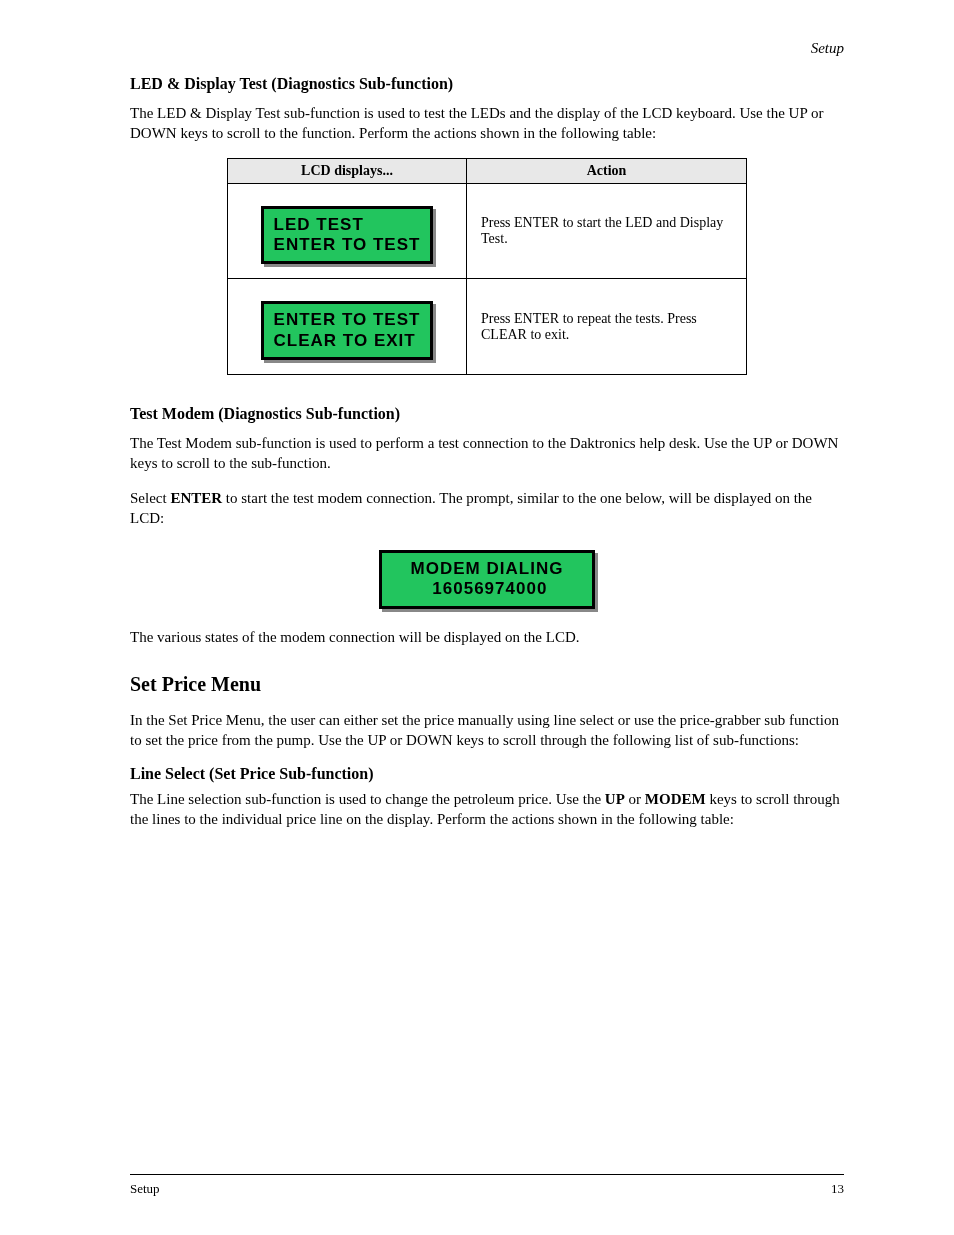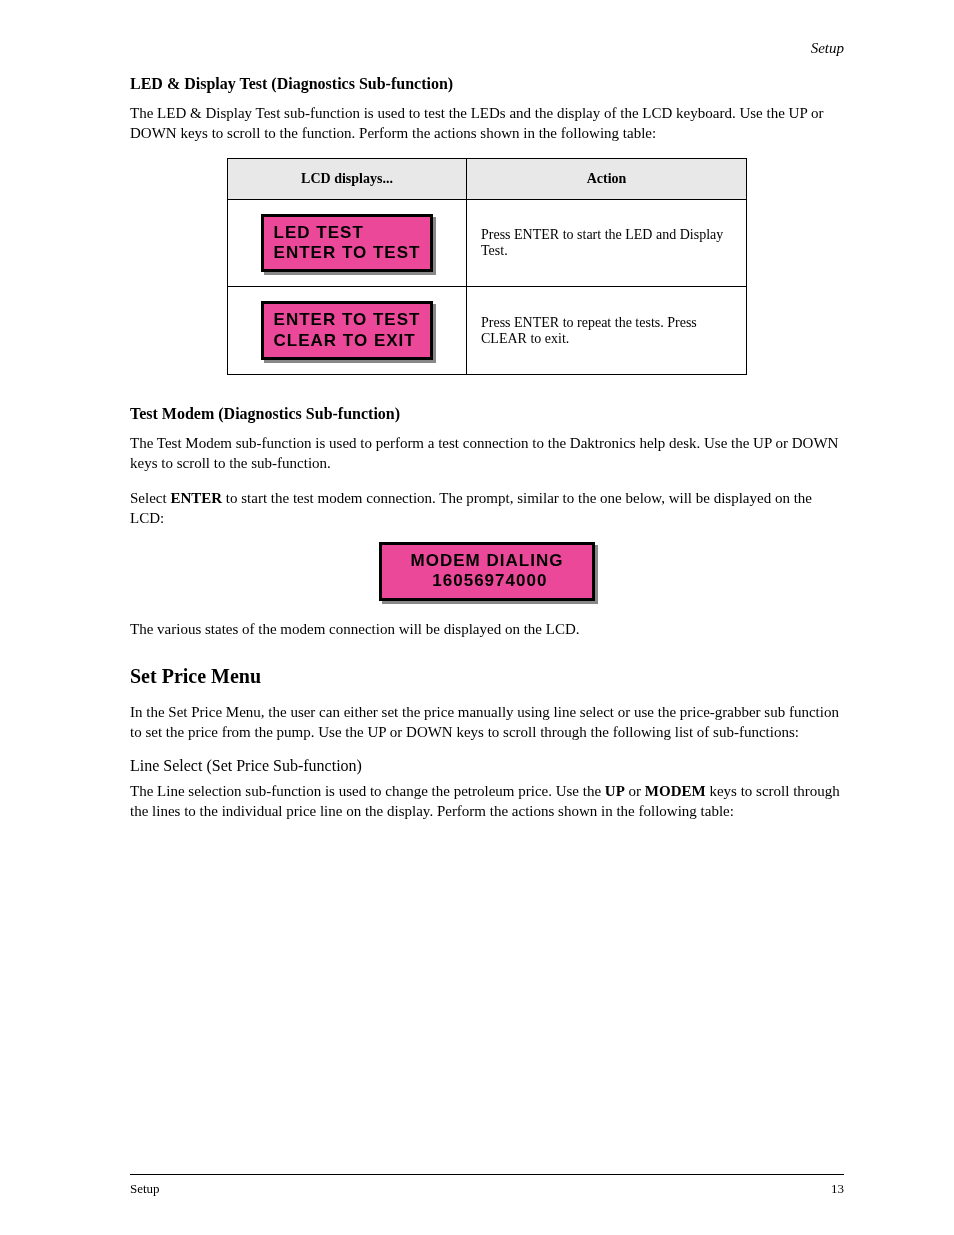--- a/index.html
+++ b/index.html
@@ -47,46 +47,47 @@
     font-size: 14px;
   }
   table.diag th, table.diag td {
     border: 1px solid #000;
     vertical-align: middle;
   }
   table.diag th {
     background: #e8e8e8;
     font-weight: bold;
     text-align: center;
-    padding: 12px 6px;
+    padding: 4px 6px;
   }
   table.diag td {
     padding: 14px 14px;
   }
   table.diag td.action {
     font-size: 14px;
   }
   table.diag td.lcdcell {
     text-align: center;
     width: 210px;
   }
 
   
   .lcd {
     display: inline-block;
-    background: #ec4899;
+    background: #22c55e;
     border: 3px solid #000;
     box-shadow: 3px 3px 0 #888;
     padding: 6px 10px;
     font-family: "Arial Narrow", Arial, sans-serif;
     font-size: 17px;
     letter-spacing: 1px;
     font-weight: 600;
     line-height: 1.2;
     text-align: left;
+    margin-top: 8px;
   }
   .lcd .line {
     white-space: pre;
   }
   .lcd.center .line {
     text-align: center;
     white-space: pre;
   }
   .lcd.sm {
     font-size: 16px;
@@ -99,21 +100,21 @@
     text-align: center;
     margin: 10px 0 18px 0;
   }
 
   .heading-main {
     font-size: 20px;
     font-weight: bold;
     margin: 26px 0 14px 0;
   }
   .heading-sub {
-    font-weight: normal;
+    font-weight: bold;
     font-size: 16px;
     margin: 4px 0 6px 0;
   }
 
   .footer-rule {
     border: none;
     border-top: 1px solid #000;
     margin: 0;
     position: absolute;
     left: 130px;

